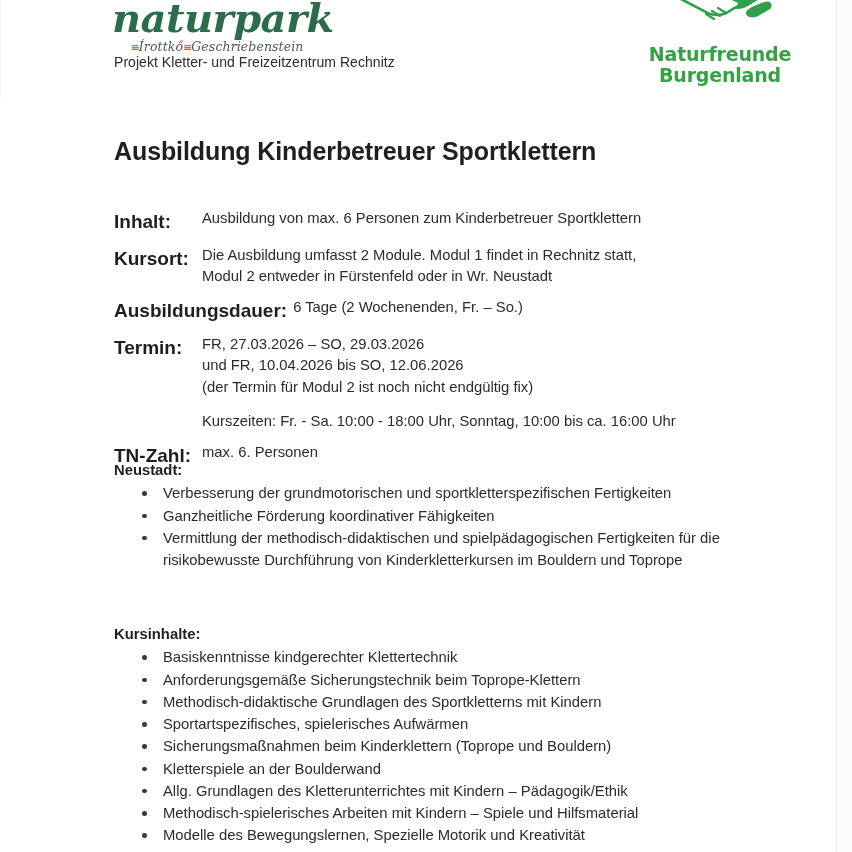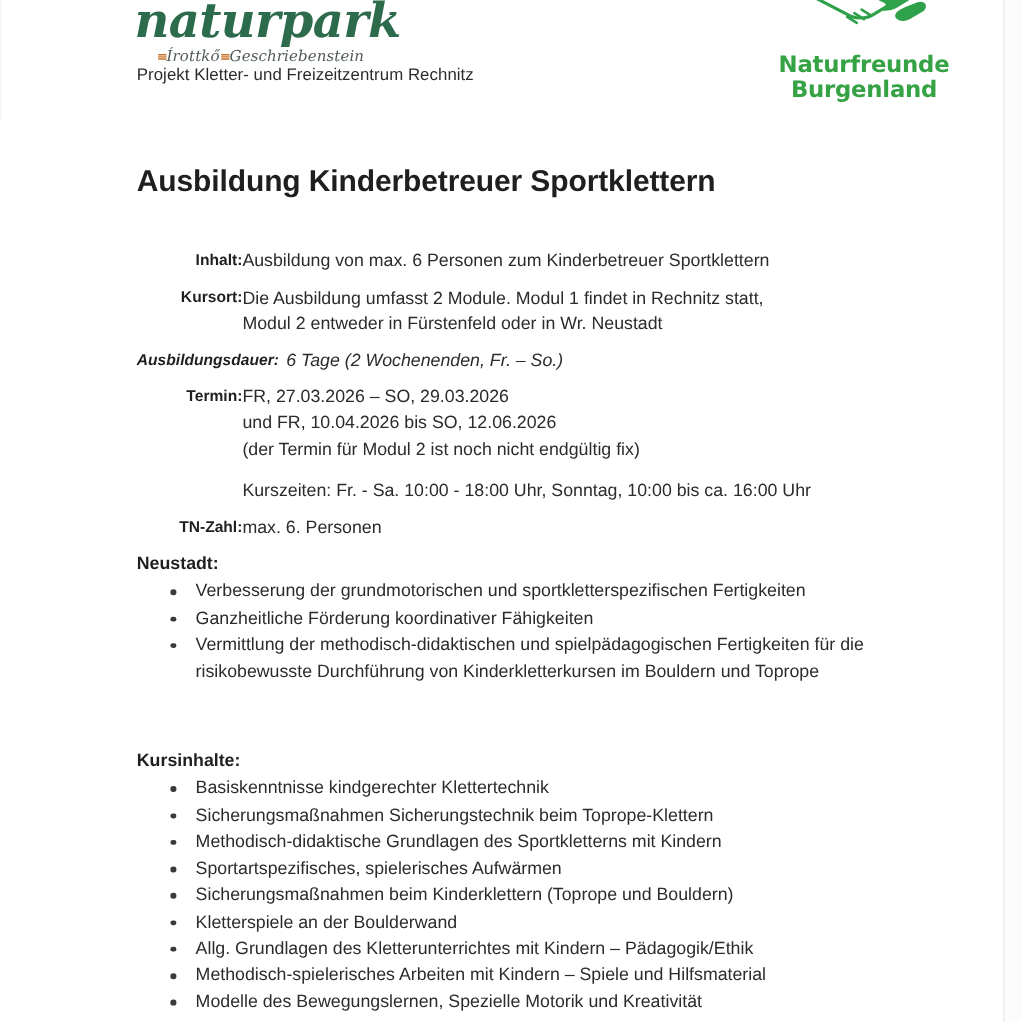--- a/index.html
+++ b/index.html
@@ -142,38 +142,36 @@
   }
   .info-row {
     display: flex;
     align-items: flex-start;
     margin-bottom: 9px;
   }
   .info-label {
     flex: 0 0 auto;
     width: 88px;
     font-weight: 700;
-    font-size: 13px;
+    font-size: 19px;
     line-height: 1.46;
     color: #1f1f1f;
     white-space: nowrap;
-    text-align: right;
   }
   .info-value {
     flex: 1 1 auto;
     font-size: 14.8px;
     line-height: 1.46;
     color: #2b2b2b;
   }
   .info-value .sub-line {
     display: block;
   }
   .info-row.inline-row {
     margin-bottom: 9px;
-    font-style: italic;
   }
   .info-row.inline-row .info-label {
     width: auto;
     margin-right: 6px;
   }
   .info-row.kurszeiten {
     margin-bottom: 9px;
   }
   .info-row.kurszeiten .info-label {
     width: 88px;
@@ -330,21 +328,21 @@
       <li>Verbesserung der grundmotorischen und sportkletterspezifischen Fertigkeiten</li>
       <li>Ganzheitliche Förderung koordinativer Fähigkeiten</li>
       <li>Vermittlung der methodisch-didaktischen und spielpädagogischen Fertigkeiten für die risikobewusste Durchführung von Kinderkletterkursen im Bouldern und Toprope</li>
     </ul>
   </div>
 
   <div class="section" id="kursinhalte">
     <div class="section-title">Kursinhalte:</div>
     <ul class="bullets">
       <li>Basiskenntnisse kindgerechter Klettertechnik</li>
-      <li>Sicherungsmaßnahmen Sicherungstechnik beim Toprope-Klettern</li>
+      <li>Anforderungsgemäße Sicherungstechnik beim Toprope-Klettern</li>
       <li>Methodisch-didaktische Grundlagen des Sportkletterns mit Kindern</li>
       <li>Sportartspezifisches, spielerisches Aufwärmen</li>
       <li>Sicherungsmaßnahmen beim Kinderklettern (Toprope und Bouldern)</li>
       <li>Kletterspiele an der Boulderwand</li>
       <li>Allg. Grundlagen des Kletterunterrichtes mit Kindern – Pädagogik/Ethik</li>
       <li>Methodisch-spielerisches Arbeiten mit Kindern – Spiele und Hilfsmaterial</li>
       <li>Modelle des Bewegungslernen, Spezielle Motorik und Kreativität</li>
     </ul>
   </div>
 

